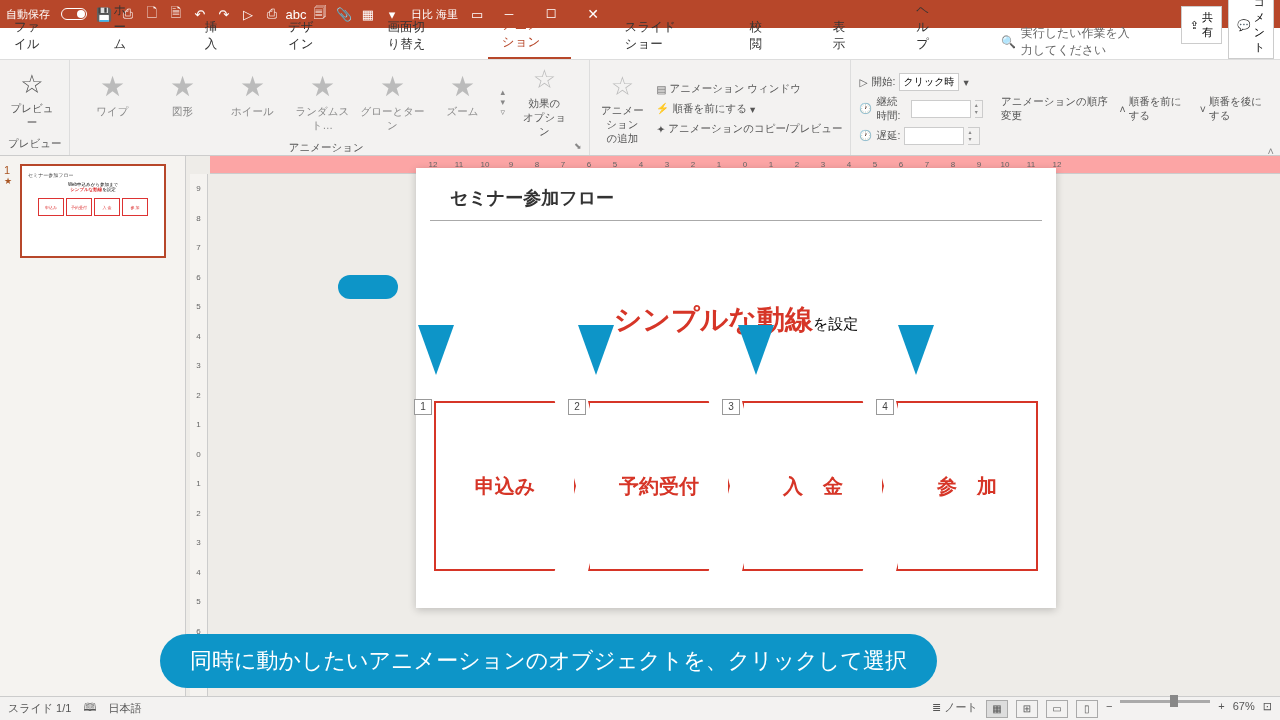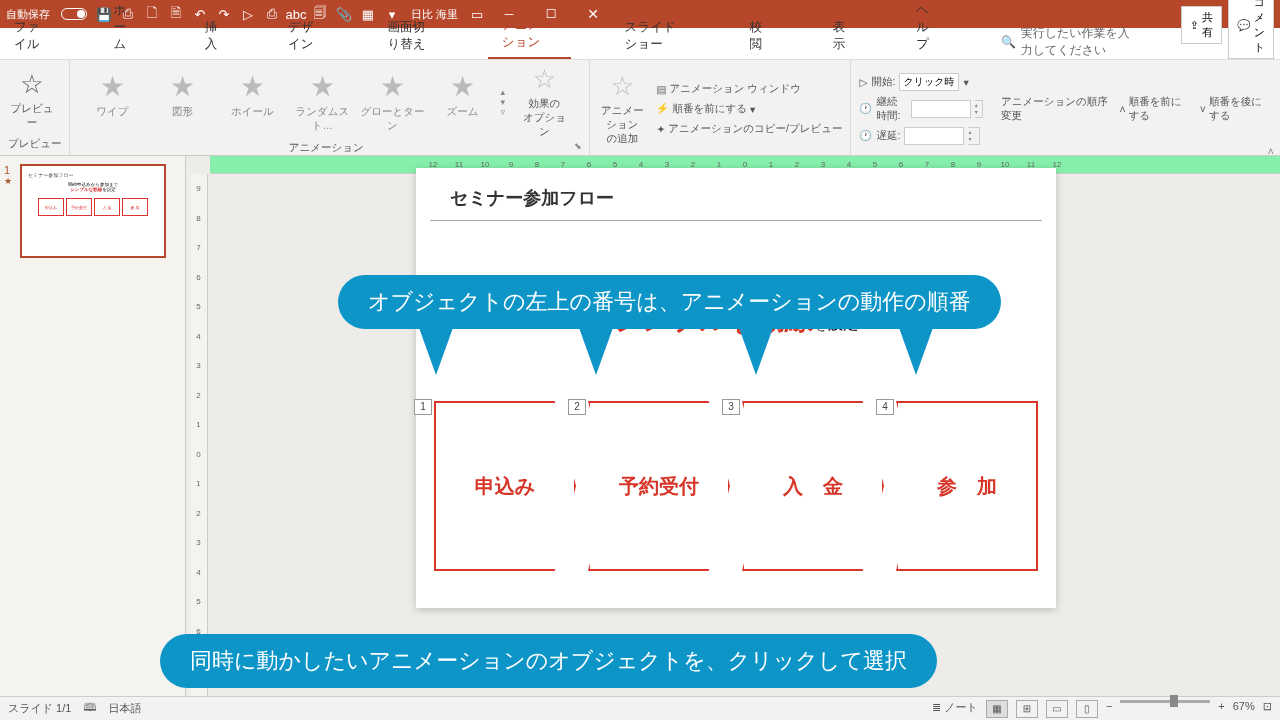--- a/index.html
+++ b/index.html
@@ -51,21 +51,21 @@
 .thumb-num { font-size: 11px; color: #a52; width: 12px; }
 .thumb-star { font-size: 9px; color: #a52; }
 .thumb-slide { width: 146px; height: 94px; background: #fff; border: 2px solid #b7472a; padding: 6px; font-size: 5px; }
 .thumb-slide .t-title { font-size: 5px; color: #444; }
 .thumb-slide .t-sub { text-align: center; font-size: 4.5px; margin-top: 4px; }
 .thumb-slide .t-red { color: #d33; font-weight: bold; }
 .thumb-arrows { display: flex; gap: 2px; margin-top: 6px; justify-content: center; }
 .thumb-arrow { width: 26px; height: 18px; border: 1px solid #d33; position: relative; font-size: 4px; color: #d33; display: flex; align-items: center; justify-content: center; }
 
 .editor { flex: 1; position: relative; overflow: hidden; }
-.ruler-h { height: 18px; background: #86efac; border-bottom: 1px solid #ccc; margin-left: 24px; font-size: 8px; color: #666; display: flex; align-items: center; padding: 0 210px; }
+.ruler-h { height: 18px; background: #fca5a5; border-bottom: 1px solid #ccc; margin-left: 24px; font-size: 8px; color: #666; display: flex; align-items: center; padding: 0 210px; }
 .ruler-h span { flex: 1; text-align: center; }
 .ruler-v { position: absolute; left: 4px; top: 18px; width: 18px; bottom: 0; background: #f5f3f0; border-right: 1px solid #ccc; font-size: 8px; color: #666; display: flex; flex-direction: column; padding: 10px 0; }
 .ruler-v span { flex: 1; text-align: center; }
 .slide { position: absolute; left: 230px; top: 12px; width: 640px; height: 440px; background: #fff; box-shadow: 0 2px 8px rgba(0,0,0,0.2); }
 .slide-title { padding: 18px 20px 10px; font-size: 18px; font-weight: 600; color: #333; border-bottom: 1px solid #aaa; margin: 0 14px; }
 .slide-red { color: #d63527; font-size: 28px; font-weight: bold; }
 .slide-sub { text-align: center; margin-top: 80px; font-size: 15px; }
 
 .flow-row { display: flex; gap: 12px; padding: 12px 18px; position: relative; top: 50px; }
 .flow-item { flex: 1; position: relative; }
@@ -332,21 +332,20 @@
         <div class="flow-item">
             <div class="flow-tag">4</div>
             <div class="flow-arrow">参　加</div>
           </div>
       </div>
     </div>
   </div>
 </div>
 
 <div class="callout c1">
-  <span>オブジェクトの左上の番号は、アニメーションの動作の順番</span>
   <div class="callout-tail" style="top:50px;left:80px"></div>
   <div class="callout-tail" style="top:50px;left:240px"></div>
   <div class="callout-tail" style="top:50px;left:400px"></div>
   <div class="callout-tail" style="top:50px;left:560px"></div>
 </div>
 <div class="callout c2">同時に動かしたいアニメーションのオブジェクトを、クリックして選択</div>
 
 <div class="status-bar">
   <span>スライド 1/1</span>
   <span>🕮</span>

